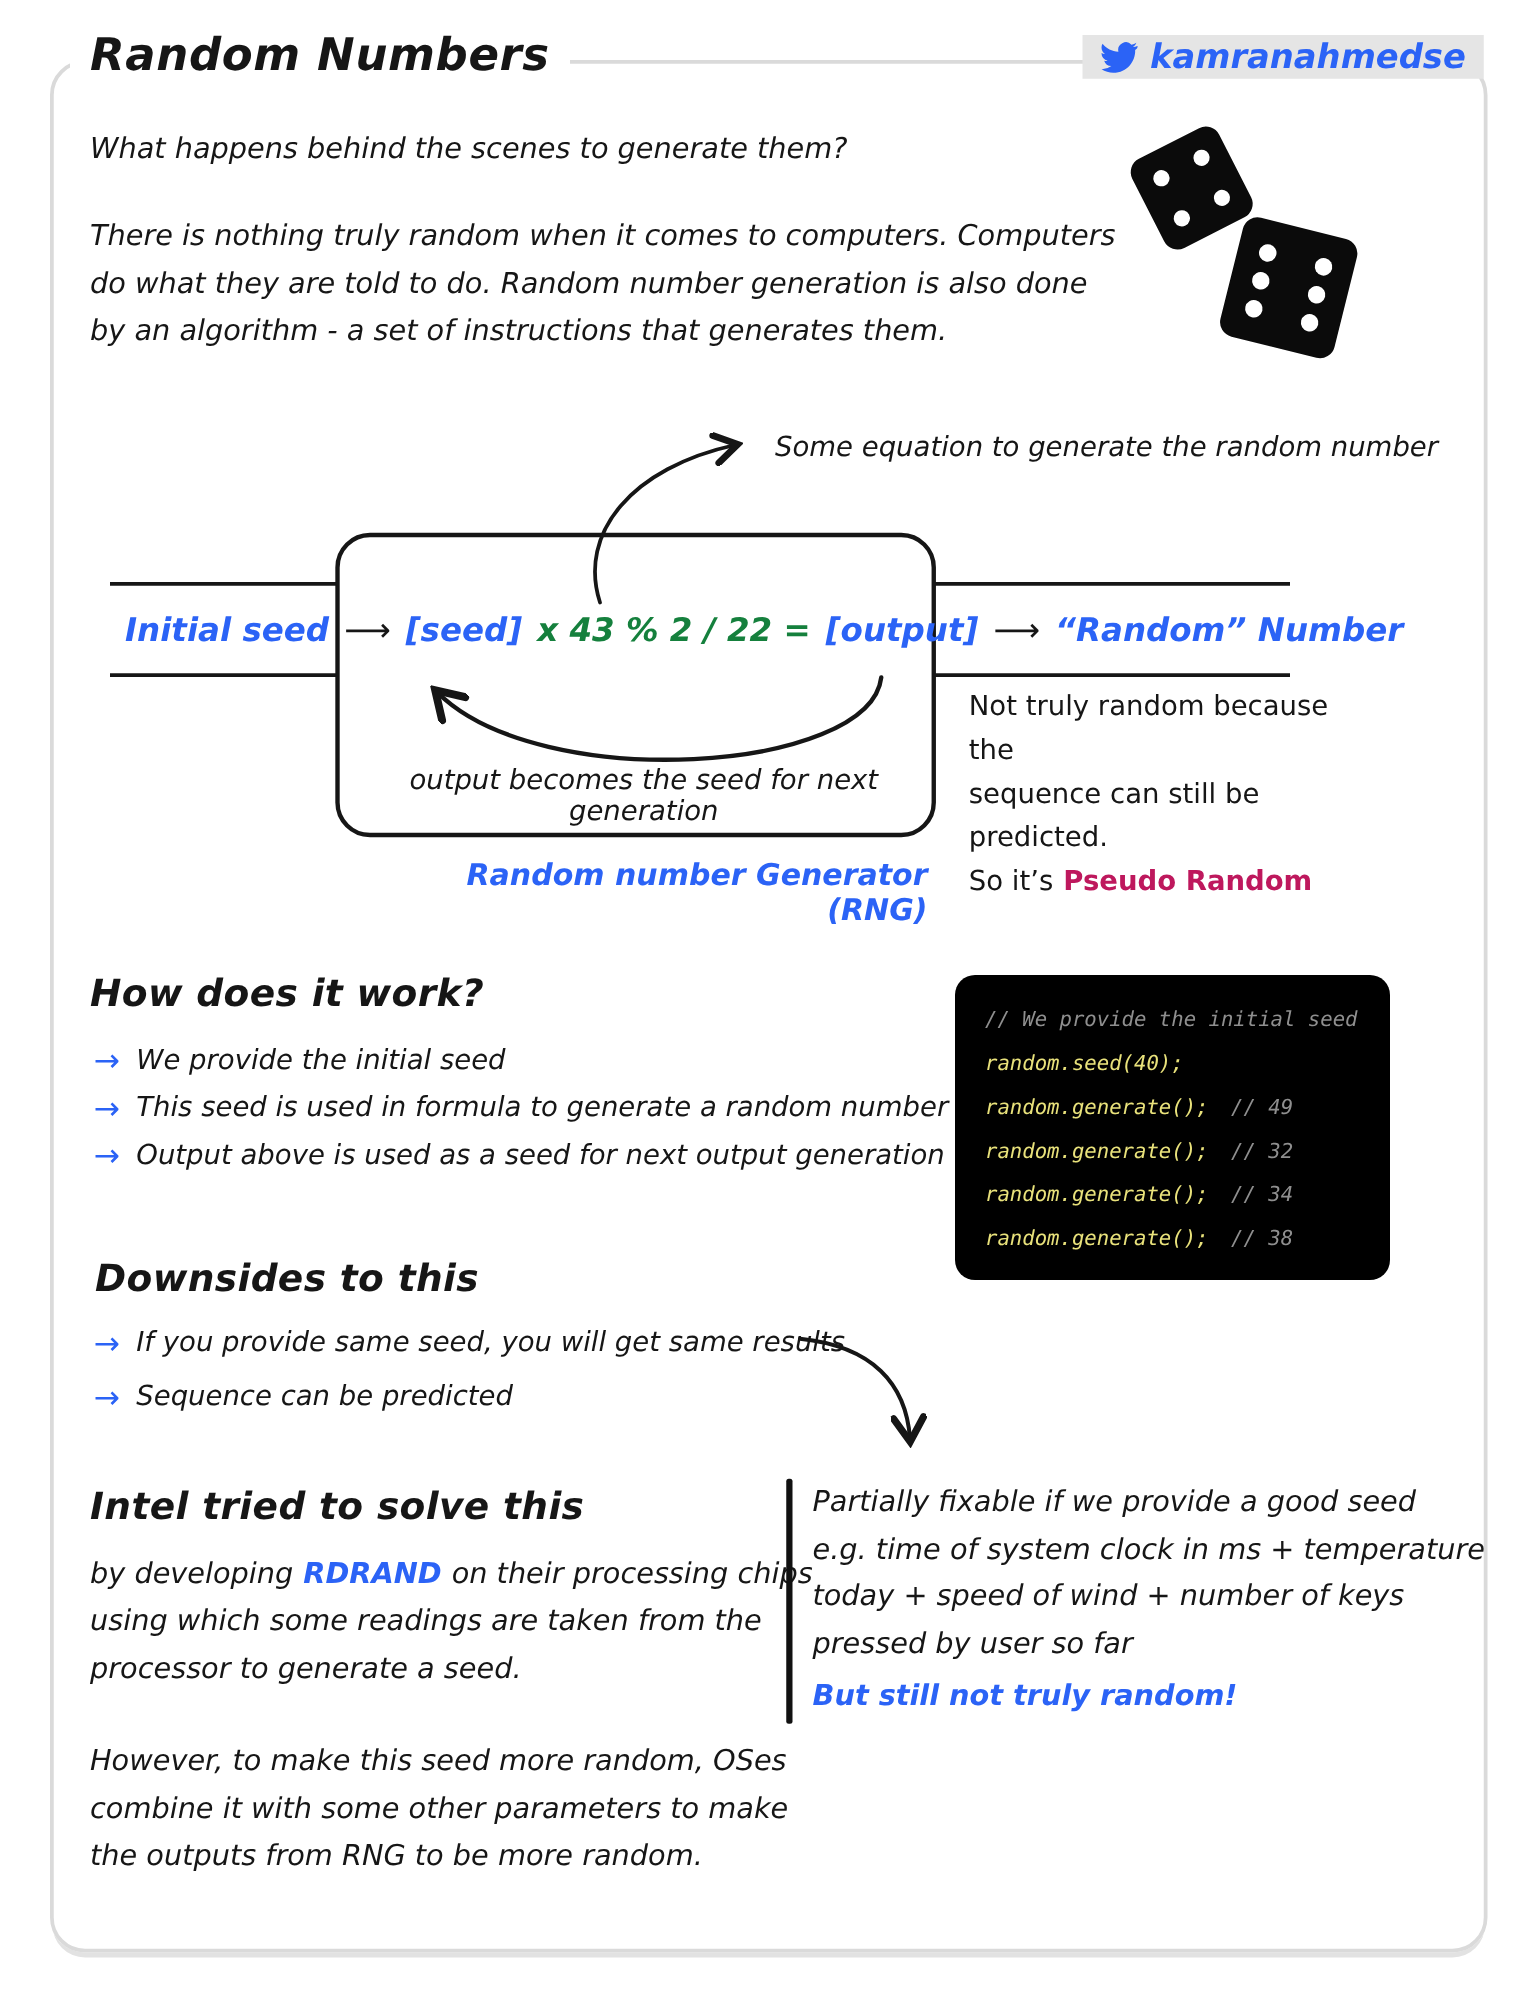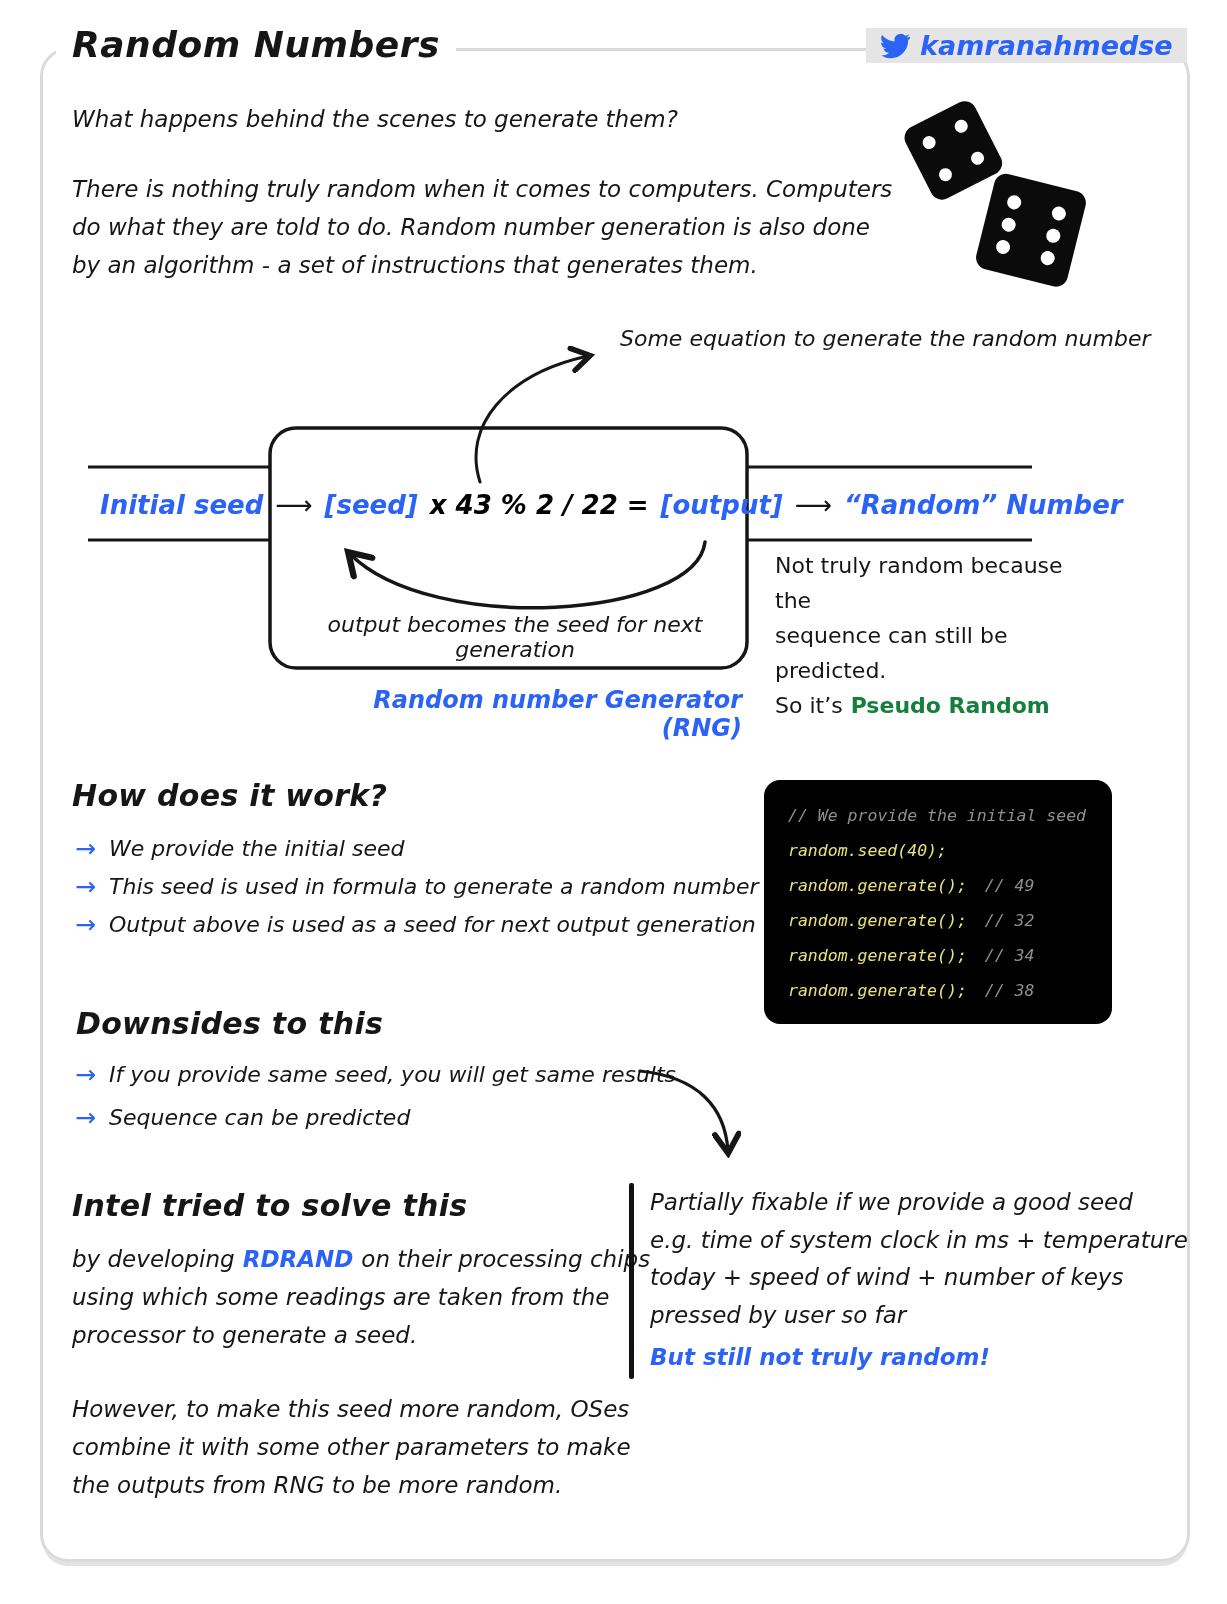--- a/index.html
+++ b/index.html
@@ -29,37 +29,37 @@
   .small-note{font-size:22px;font-style:italic;}
   .section-h{font-size:30px;font-weight:700;font-style:italic;letter-spacing:.3px;}
   .bullet-row{display:flex;align-items:flex-start;}
   .bullet-arrow{color:#2b63f6;font-size:25px;line-height:30px;width:34px;flex:0 0 34px;font-style:normal;}
   .bullet-text{font-size:22px;line-height:30px;font-style:italic;}
   .formula-row{
     left:100px;top:490px;width:940px;display:flex;align-items:center;gap:12px;
     font-size:26px;font-style:italic;white-space:nowrap;
   }
   .formula-row .fpart{font-weight:600;}
-  .formula-row .op{font-weight:600;color:#000000;}
+  .formula-row .op{font-weight:600;color:#15803d;}
   .flow-arrow{font-style:normal;font-size:26px;color:#161616;}
   .code-block{
     left:764px;top:780px;width:348px;height:244px;box-sizing:border-box;
     background:#000000;border-radius:16px;padding:18px 24px;
     font-family:"DejaVu Sans Mono", monospace;font-style:italic;font-size:16.5px;
   }
   .code-row{line-height:35px;white-space:nowrap;}
   .code-row .code{color:#e9e27b;font-style:italic;}
   .code-row .comment{color:#8f8f8f;}
   .code-row .comment.inline{margin-left:18px;}
   .vbar{left:629px;top:1183px;width:5px;height:196px;background:#111;border-radius:2px;}
   .fix-lines{left:650px;top:1184px;font-size:23px;line-height:37.5px;font-style:italic;}
   .fix-conclusion{left:650px;top:1344px;font-size:23px;font-weight:600;font-style:italic;color:#2b63f6;}
   .caption{left:352px;top:686px;width:390px;text-align:right;font-size:24px;font-weight:600;font-style:italic;color:#2b63f6;}
   .side-note{left:775px;top:548px;width:300px;font-size:22px;line-height:35px;}
-  .side-note .hl{font-weight:700;color:#15803d;margin-left:8px;margin-top:32px;}
+  .side-note .hl{font-weight:700;color:#be185d;margin-left:8px;margin-top:32px;}
   .hl-inline{font-weight:700;color:#2b63f6;font-style:italic;margin:0 8px;}
   svg.linework{pointer-events:none;}
 </style>
 </head>
 <body>
 
 <div class="abs card"></div>
 
 <div class="abs page-title">Random Numbers</div>
 <div class="abs twitter">
@@ -103,21 +103,21 @@
   </defs>
   <rect x="210" y="98" width="477" height="240" rx="26" fill="#ffffff" stroke="#161616" stroke-width="3.5"></rect>
   <line x1="28" y1="137" x2="210" y2="137" stroke="#161616" stroke-width="3"></line>
   <line x1="28" y1="210" x2="210" y2="210" stroke="#161616" stroke-width="3"></line>
   <line x1="687" y1="137" x2="972" y2="137" stroke="#161616" stroke-width="3"></line>
   <line x1="687" y1="210" x2="972" y2="210" stroke="#161616" stroke-width="3"></line>
   <path d="M420 152 C 402 96, 446 44, 528 26" fill="none" stroke="#161616" stroke-width="3" stroke-linecap="round" marker-end="url(#ah)"></path>
   <path d="M645 212 C 636 288, 372 306, 290 224" fill="none" stroke="#161616" stroke-width="3.5" stroke-linecap="round" marker-end="url(#ah)"></path>
 </svg>
 
-<div class="abs small-note" style="left:620px;top:326px;">Some equation to generate the random number</div>
+<div class="abs small-note" style="left:620px;top:346px;">Some equation to generate the random number</div>
 
 <div class="abs formula-row">
   <span class="fpart blue">Initial seed</span>
   <span class="flow-arrow">⟶</span>
   <span class="fpart blue">[seed]</span>
   <span class="op">x 43 % 2 / 22 =</span>
   <span class="fpart blue">[output]</span>
   <span class="flow-arrow">⟶</span>
   <span class="fpart blue">“Random” Number</span>
 </div>

